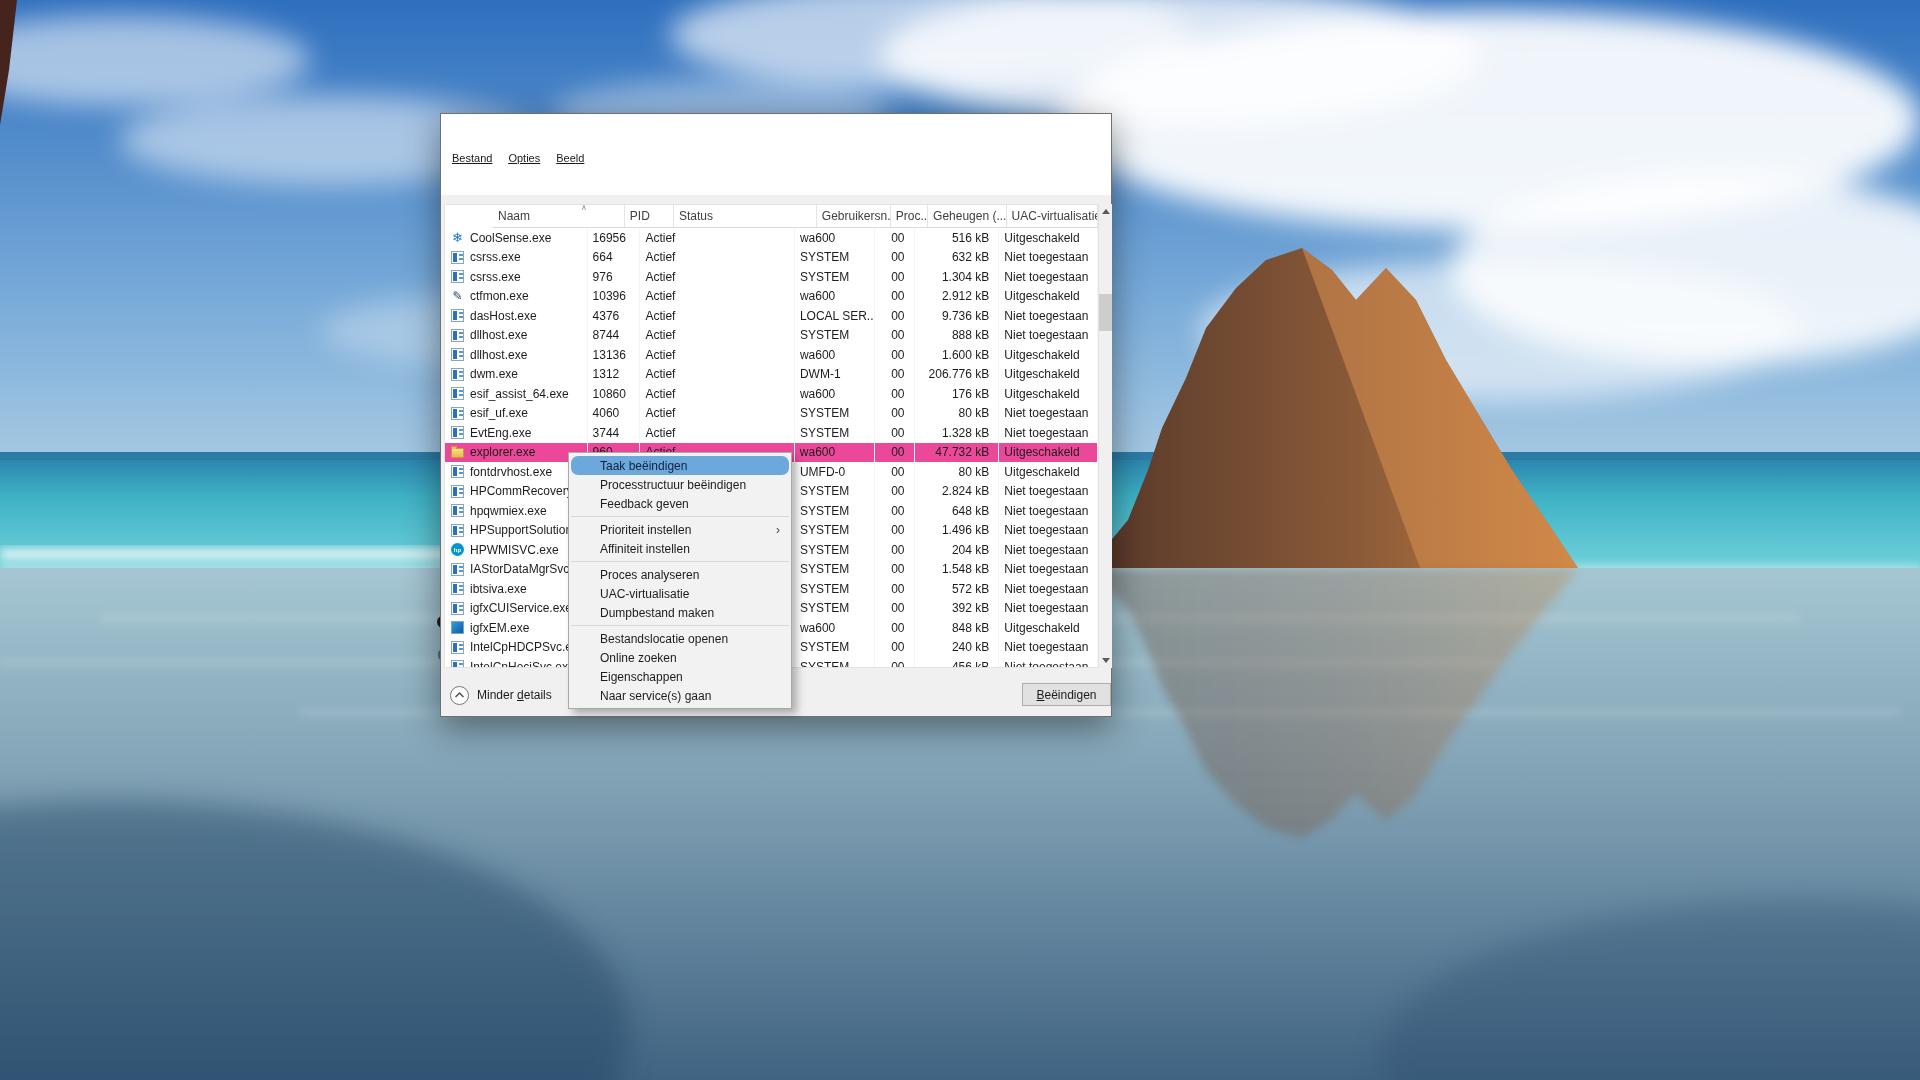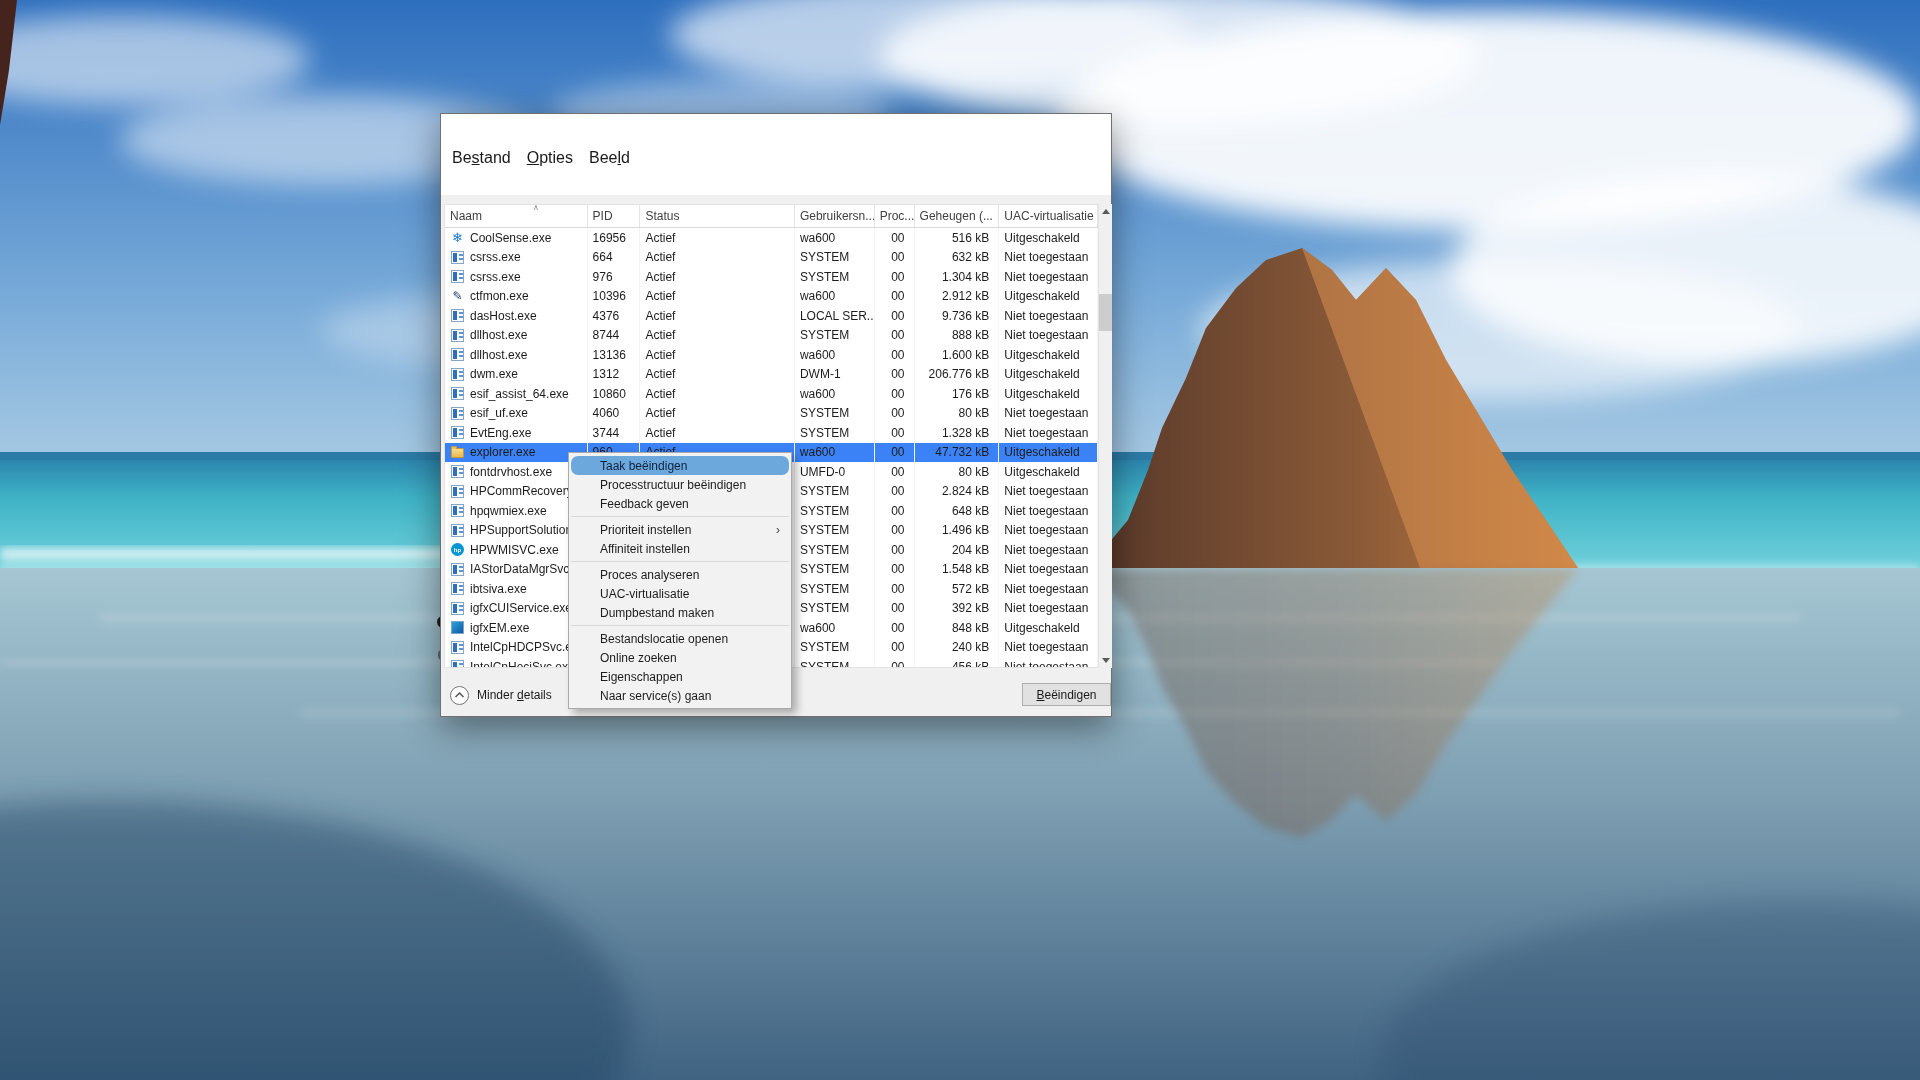--- a/index.html
+++ b/index.html
@@ -17,44 +17,44 @@
   .titlebar{position:absolute;left:0;top:0;right:0;height:32px;display:flex;
     align-items:center;padding-left:9px;background:#fff;}
   .title-icon{width:17px;height:15px;margin-right:7px;flex:0 0 auto;}
   .title-text{font-size:12px;color:#000;}
   .win-controls{margin-left:auto;display:flex;height:100%;}
   .win-btn{width:46px;height:100%;display:flex;align-items:center;justify-content:center;
     font-size:13px;color:#1a1a1a;cursor:default;}
   .max-box{width:9px;height:9px;border:1px solid #1a1a1a;display:inline-block;}
 
   .menubar{position:absolute;left:0;top:32px;right:0;height:23px;display:flex;
-    align-items:center;padding-left:3px;background:#fff;font-size:16px;color:#1a1a1a;}
+    align-items:center;padding-left:3px;background:#fff;font-size:11px;color:#1a1a1a;text-decoration:underline;}
   .menu-item{padding:3px 8px;}
   .menu-item u,.tab u,.footer-toggle u,.end-btn u{text-decoration:underline;}
 
   .tabstrip{position:absolute;left:0;top:55px;right:0;height:26px;background:#fff;
     display:flex;align-items:flex-end;padding-left:5px;}
   .tab{font-size:12px;color:#1a1a1a;background:#f0f0f0;border:1px solid #d9d9d9;
     padding:4px 9px 5px 9px;margin-right:-1px;position:relative;white-space:nowrap;}
   .tab.active{background:#fff;border-color:#9e9e9e;z-index:3;padding-top:6px;
     padding-bottom:6px;border-bottom:1px solid #fff;}
 
   .content{position:absolute;left:0;top:81px;right:0;bottom:0;background:#f0f0f0;}
 
   .table-wrap{position:absolute;left:3px;top:9px;width:655px;height:464px;
     background:#fff;overflow:hidden;border:1px solid #e3e3e3;}
   .thead{display:flex;height:23px;border-bottom:1px solid #d9d9d9;position:relative;
-    background:#fff;}
+    background:#fff;margin-left:48px;}
   .th{font-size:12px;color:#404040;display:flex;align-items:center;
     border-right:1px solid #e4e4e4;padding-left:5px;white-space:nowrap;overflow:hidden;
     position:relative;}
   .sort-glyph{position:absolute;top:-2px;left:88px;font-size:8px;color:#8a8a8a;}
   .tbody{position:relative;}
   .trow{display:flex;height:19.5px;align-items:center;background:#fff;}
-  .trow.sel{background:#3b82f6;}
+  .trow.sel{background:#ec4899;}
   .td{font-size:12px;color:#1c1c1c;white-space:nowrap;overflow:hidden;height:100%;
     display:flex;align-items:center;padding-left:5px;border-right:1px solid #f4f4f4;}
   .td.r{justify-content:flex-end;padding-right:9px;padding-left:0;}
   .td.name{padding-left:6px;gap:6px;}
 
   
   .ic{width:13px;height:13px;flex:0 0 auto;display:inline-flex;align-items:center;
     justify-content:center;font-size:11px;line-height:1;}
   .ic-app{border:1px solid #86a6c8;background:#fdfdfd;position:relative;}
   .ic-app i{position:absolute;left:1px;top:1px;width:4px;height:9px;background:#2f6fc0;}

